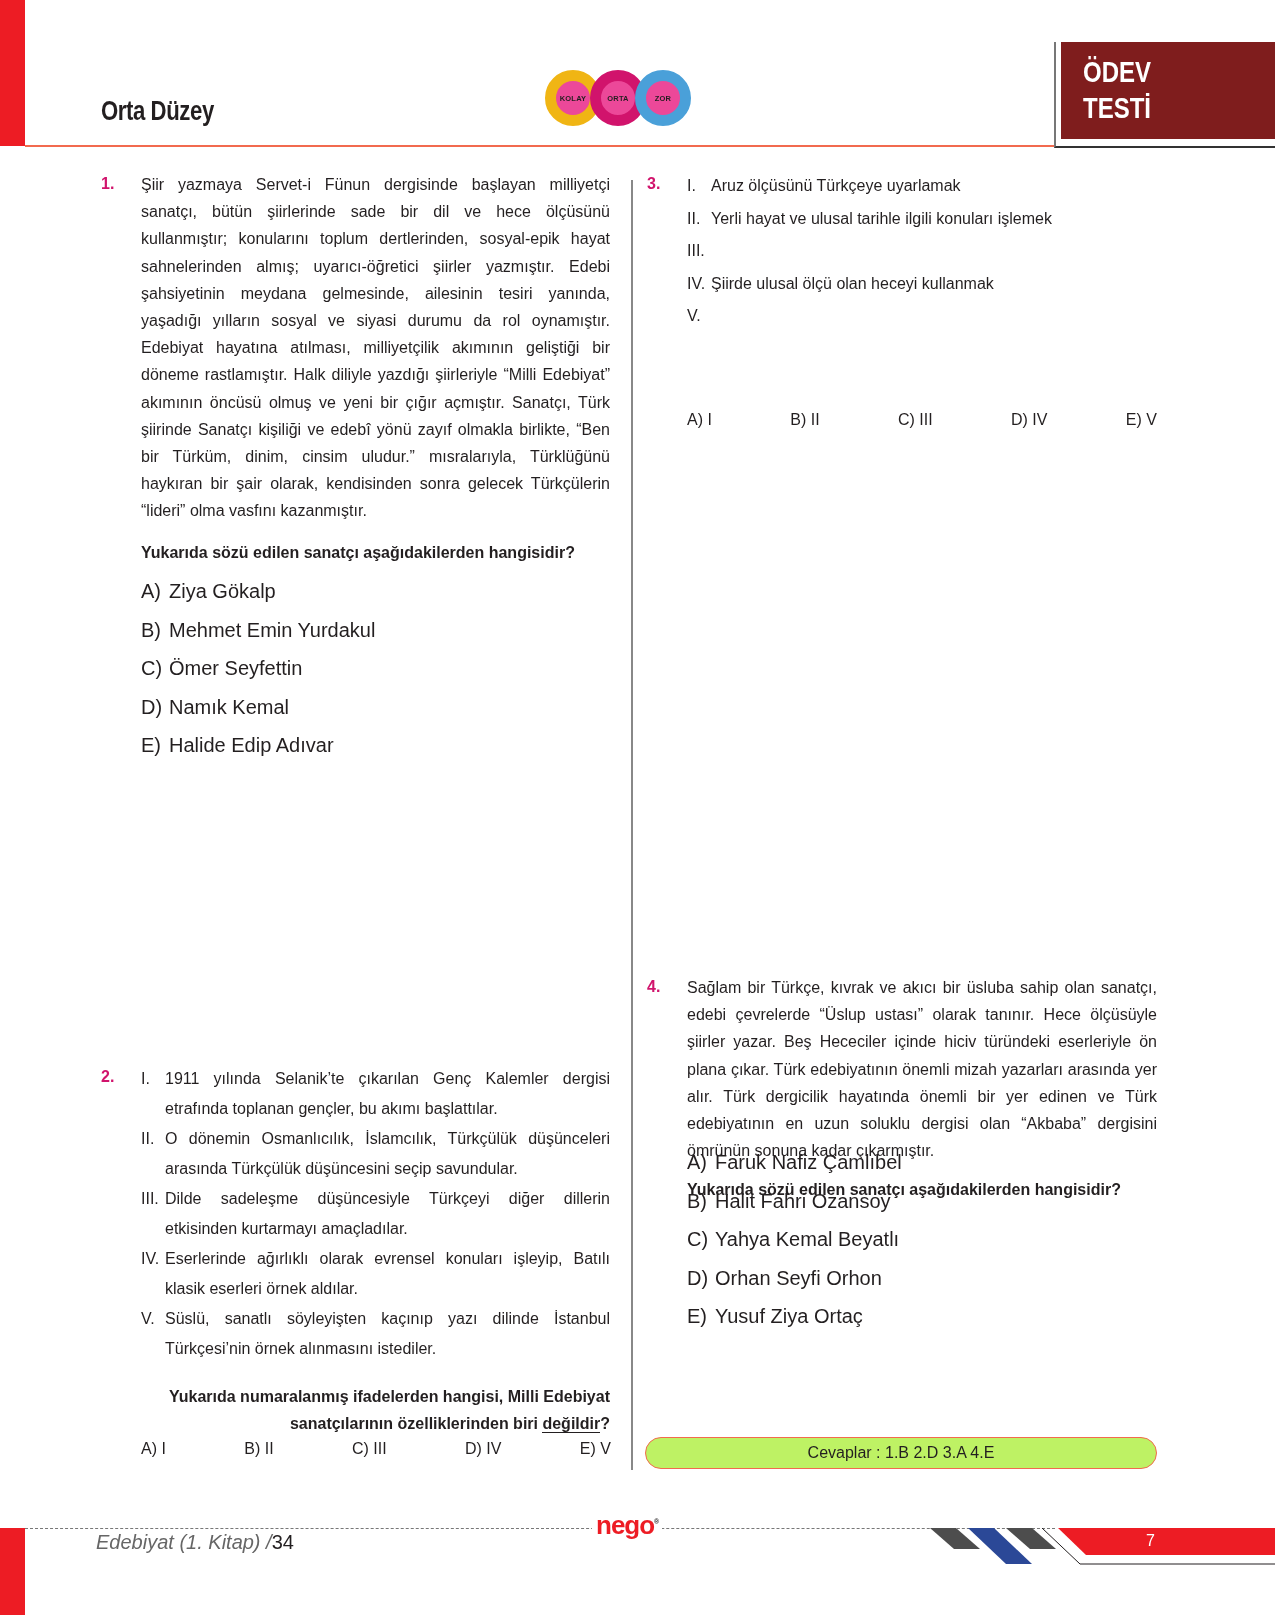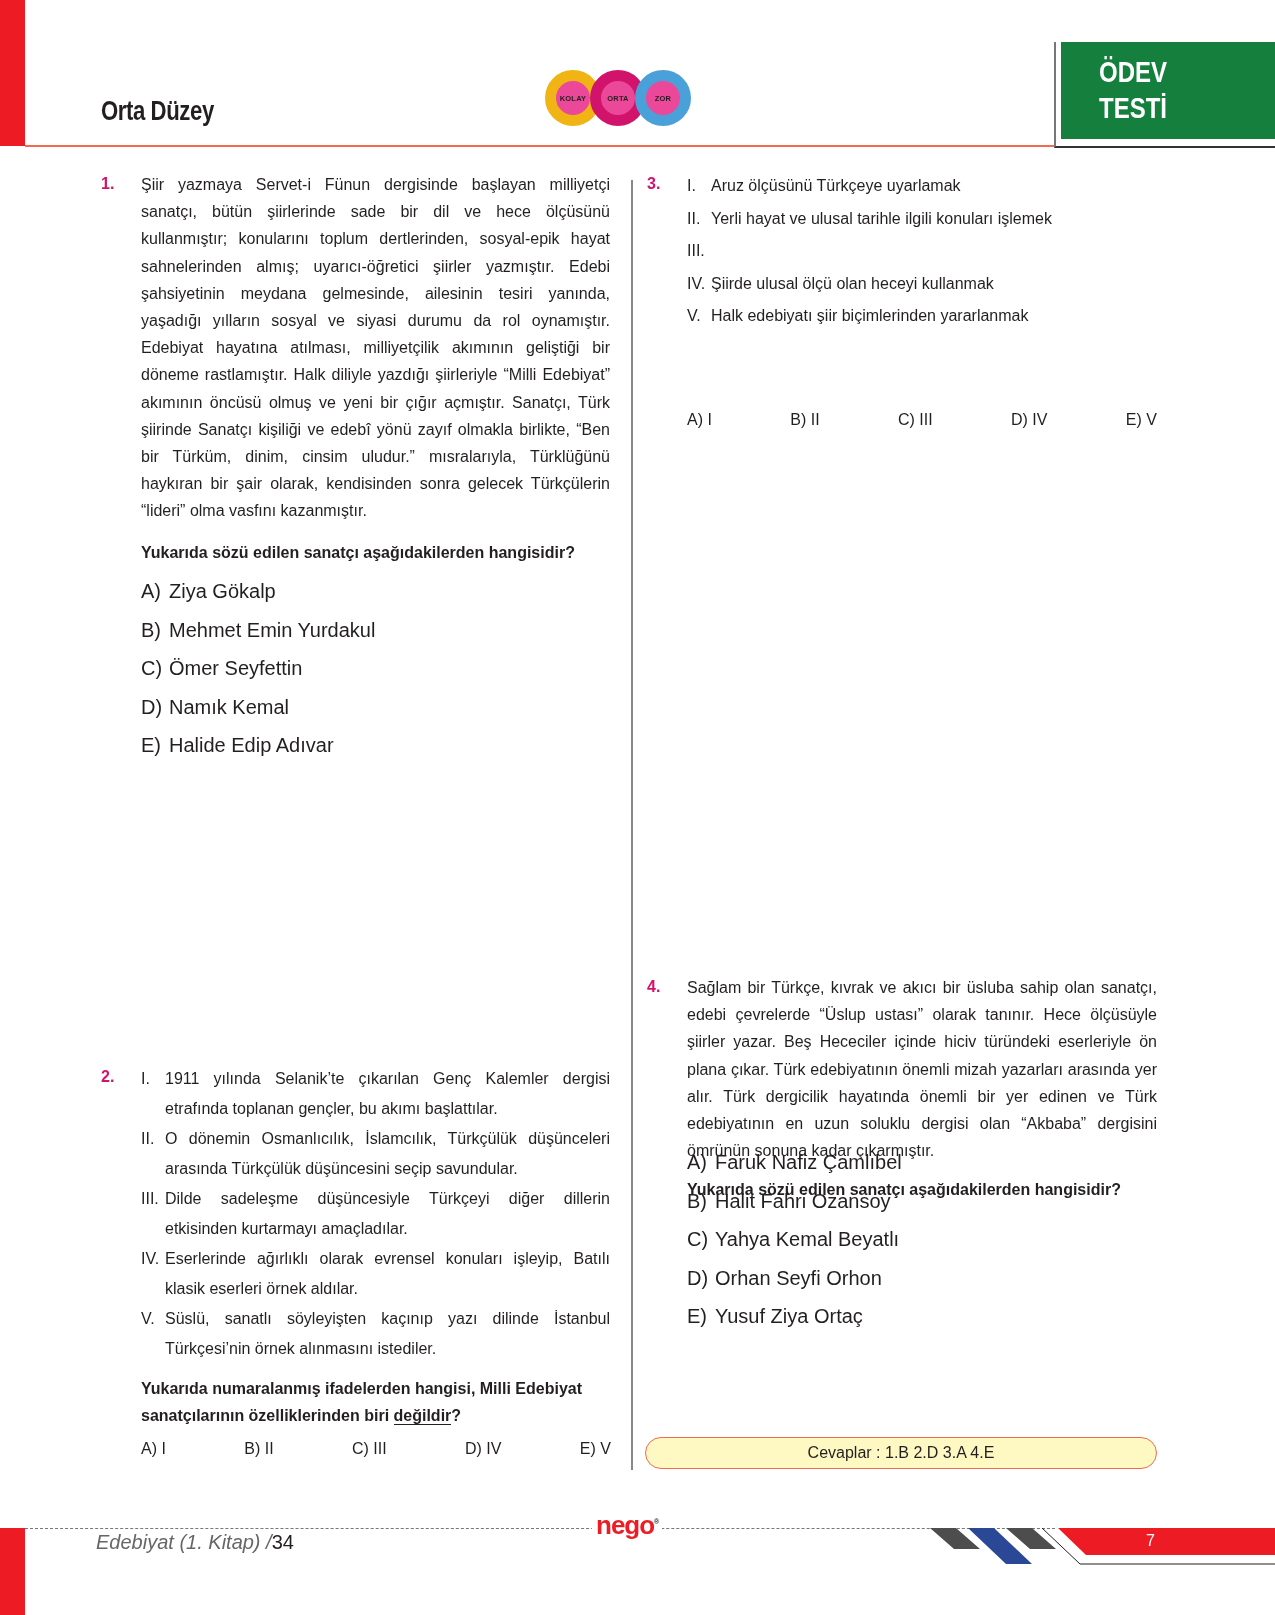--- a/index.html
+++ b/index.html
@@ -13,21 +13,21 @@
   .level-title { position: absolute; left: 101px; top: 96px; font-family: "Liberation Sans", sans-serif; font-weight: bold; font-size: 27px; letter-spacing: -0.5px; transform: scaleX(0.82); transform-origin: left center; color: #231f20; }
 
   .difficulty { position: absolute; left: 545px; top: 70px; width: 160px; height: 62px; }
   .ring { position: absolute; top: 0; width: 56px; height: 56px; border-radius: 50%; border: 11px solid; display: flex; align-items: center; justify-content: center; background: #ec4899; }
   .ring span { font-size: 7.5px; font-weight: bold; color: #231f20; letter-spacing: 0.2px; }
   .ring-kolay { left: 0; border-color: #f0b514; }
   .ring-orta { left: 45px; border-color: #d1136c; }
   .ring-zor { left: 90px; border-color: #4aa0d9; }
 
   .badge-frame { position: absolute; left: 1054px; top: 42px; width: 221px; height: 106px; border-left: 2px solid #777; border-bottom: 2px solid #333; }
-  .badge { position: absolute; left: 1061px; top: 42px; width: 214px; height: 97px; background: #15803d; padding: 12px 0 0 38px; }
+  .badge { position: absolute; left: 1061px; top: 42px; width: 214px; height: 97px; background: #7f1d1d; padding: 12px 0 0 22px; }
   .badge div { color: #fff; font-weight: bold; font-size: 30px; line-height: 36px; transform: scaleX(0.8); transform-origin: left center; }
 
   .col-divider { position: absolute; left: 631px; top: 180px; width: 2px; height: 1290px; background: #888; }
 
   .q-num { position: absolute; color: #d1136c; font-weight: bold; font-size: 16px; }
   .body-text { font-size: 16px; line-height: 27.2px; text-align: justify; color: #231f20; }
   .bold-q { font-weight: bold; font-size: 16px; line-height: 27px; color: #231f20; }
   .underline { border-bottom: 1.5px solid #231f20; }
 
   .q1 { position: absolute; left: 141px; top: 171px; width: 469px; }
@@ -46,21 +46,21 @@
   .q2-answers { position: absolute; left: 141px; top: 1440px; width: 470px; display: flex; justify-content: space-between; font-size: 16px; }
 
   .q3 { position: absolute; left: 687px; top: 170px; width: 470px; }
   .q3 .roman-item { line-height: 32.5px; }
   .q3 .rn { width: 24px; }
   .q3-answers { position: absolute; left: 687px; top: 411px; width: 470px; display: flex; justify-content: space-between; font-size: 16px; }
 
   .q4 { position: absolute; left: 687px; top: 974px; width: 470px; }
   .q4-opts { position: absolute; left: 687px; top: 1151px; }
 
-  .answer-key { position: absolute; left: 645px; top: 1437px; width: 512px; height: 32px; background: #fef9c3; border: 1.5px solid #f26a4f; border-radius: 16px; text-align: center; font-size: 16px; line-height: 29px; color: #231f20; }
+  .answer-key { position: absolute; left: 645px; top: 1437px; width: 512px; height: 32px; background: #bef264; border: 1.5px solid #f26a4f; border-radius: 16px; text-align: center; font-size: 16px; line-height: 29px; color: #231f20; }
 
   .footer-line { position: absolute; left: 25px; top: 1528px; width: 1030px; height: 1px; border-top: 1px dashed #777; }
   .footer-book { position: absolute; left: 96px; top: 1531px; font-size: 20px; color: #666; text-align: right; }
   .footer-book i { font-style: italic; }
   .footer-book b { font-weight: normal; color: #231f20; }
 
   .nego-logo { position: absolute; left: 592px; top: 1510px; font-weight: bold; font-size: 26px; color: #ed1c24; letter-spacing: -1px; background: #fff; padding: 0 4px; }
   .nego-logo sup { font-size: 7px; color: #231f20; }
 
   .stripes { position: absolute; left: 930px; top: 1528px; width: 345px; height: 40px; }
@@ -125,21 +125,21 @@
       </div>
     <div class="roman-item">
         <span class="rn">IV.</span>
         <span>Eserlerinde ağırlıklı olarak evrensel konuları işleyip, Batılı klasik eserleri örnek aldılar.</span>
       </div>
     <div class="roman-item">
         <span class="rn">V.</span>
         <span>Süslü, sanatlı söyleyişten kaçınıp yazı dilinde İstanbul Türkçesi’nin örnek alınmasını istediler.</span>
       </div>
   </div>
-  <p class="bold-q" style="margin-top:12px;"><span>Yukarıda numaralanmış ifadelerden hangisi, Milli Edebiyat sanatçılarının özelliklerinden biri </span><span class="underline">değildir</span><span>?</span></p>
+  <p class="bold-q" style="margin-top:20px;text-align:right;"><span>Yukarıda numaralanmış ifadelerden hangisi, Milli Edebiyat sanatçılarının özelliklerinden biri </span><span class="underline">değildir</span><span>?</span></p>
 </div>
 <div class="q2-answers">
   <span>A) I</span>
   <span>B) II</span>
   <span>C) III</span>
   <span>D) IV</span>
   <span>E) V</span>
 </div>
 
 <div class="q-num" style="left:647px; top:175px;">3.</div>
@@ -155,21 +155,20 @@
       </div>
     <div class="roman-item">
         <span class="rn">III.</span>
       </div>
     <div class="roman-item">
         <span class="rn">IV.</span>
         <span>Şiirde ulusal ölçü olan heceyi kullanmak</span>
       </div>
     <div class="roman-item">
         <span class="rn">V.</span>
-        <span>Halk edebiyatı şiir biçimlerinden yararlanmak</span>
       </div>
   </div>
 </div>
 <div class="q3-answers">
   <span>A) I</span>
   <span>B) II</span>
   <span>C) III</span>
   <span>D) IV</span>
   <span>E) V</span>
 </div>

